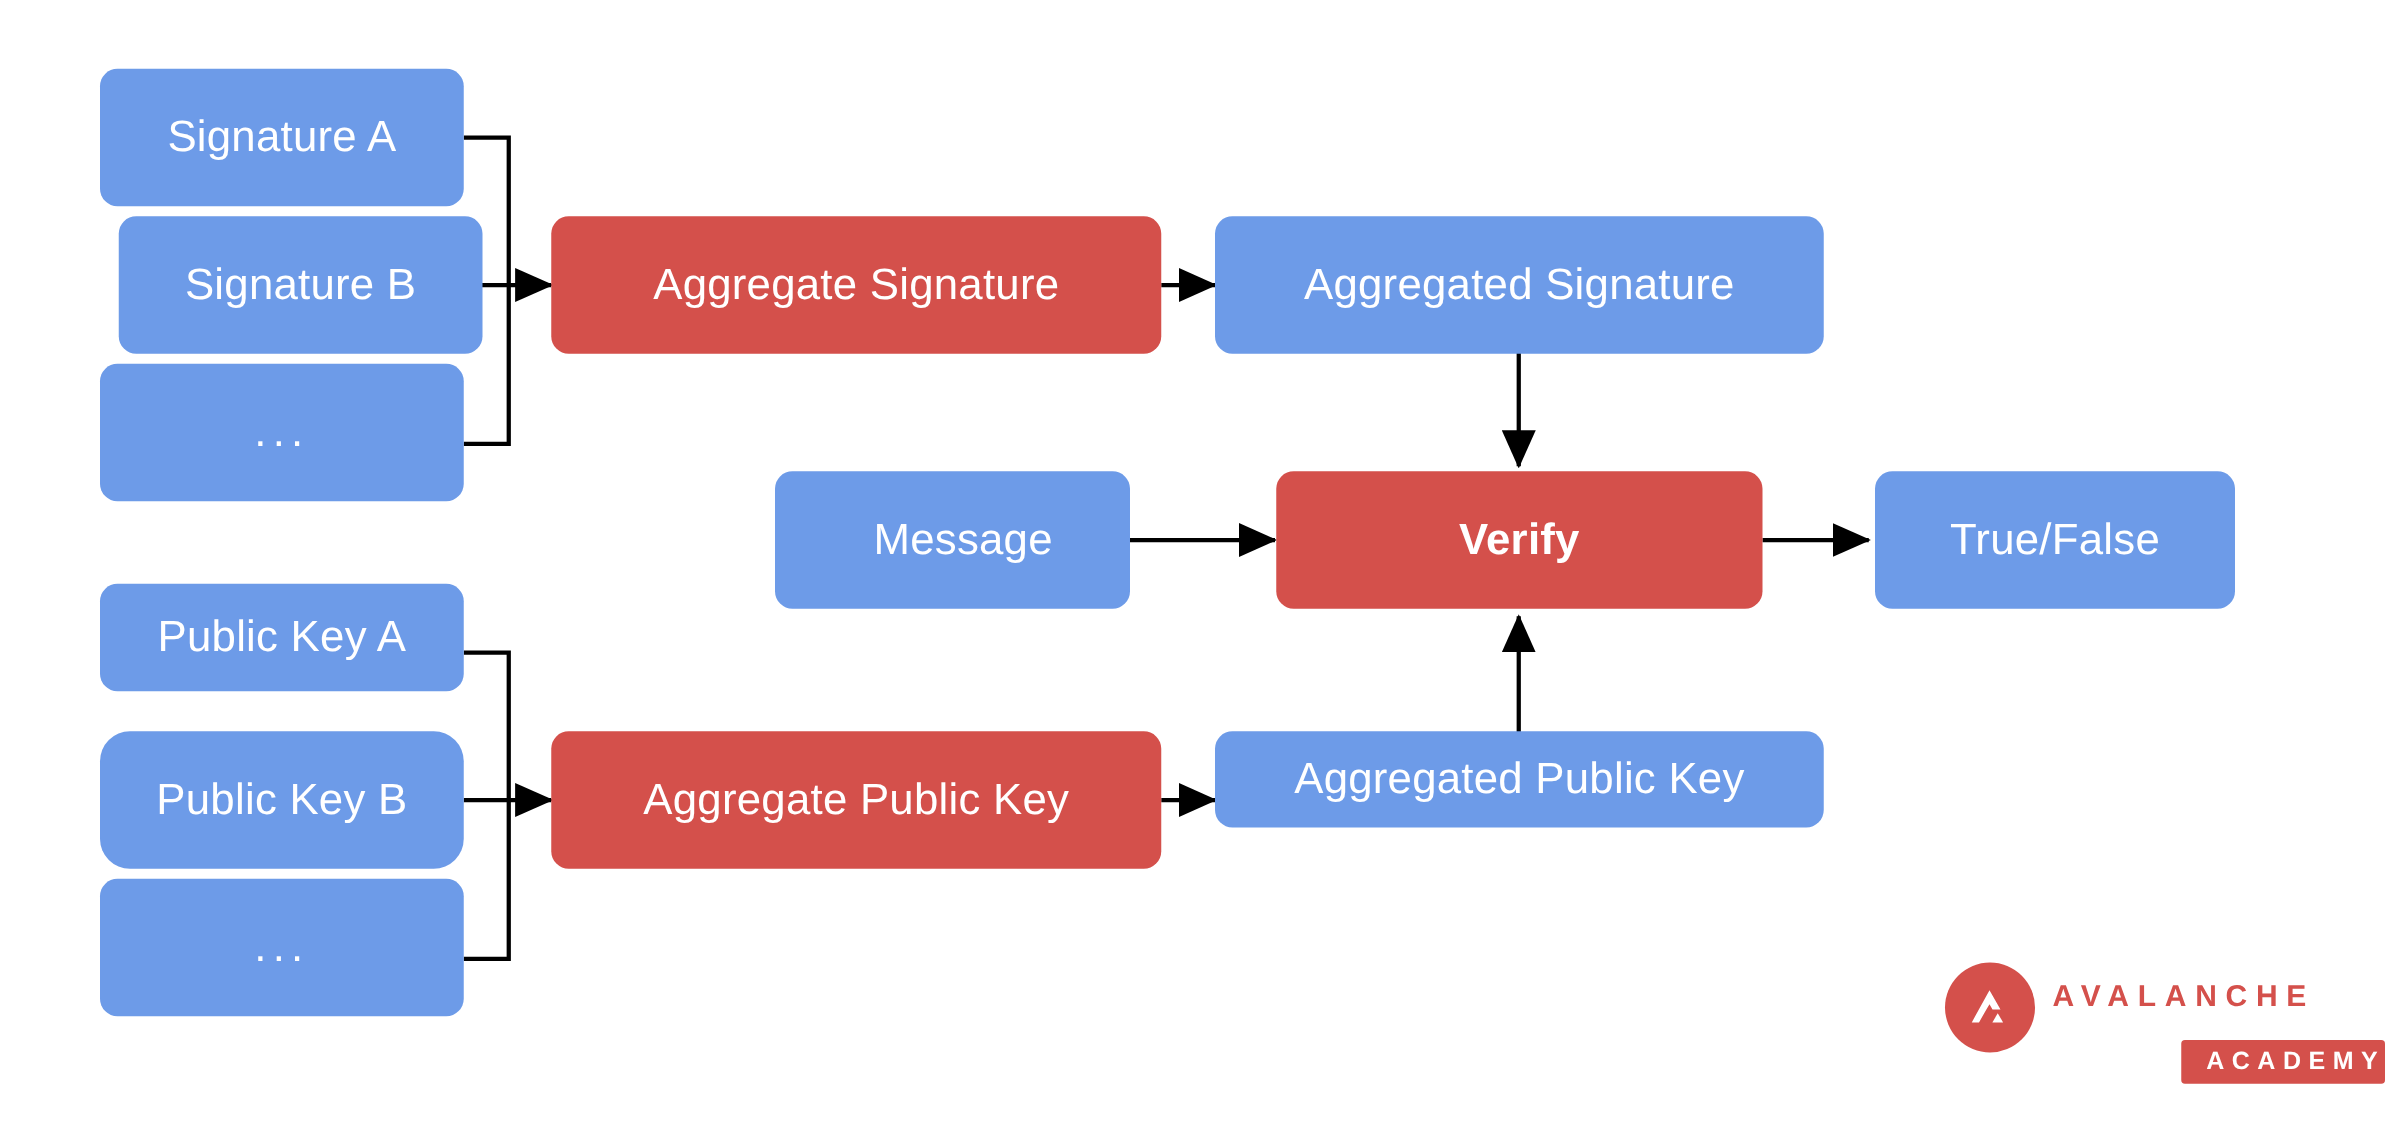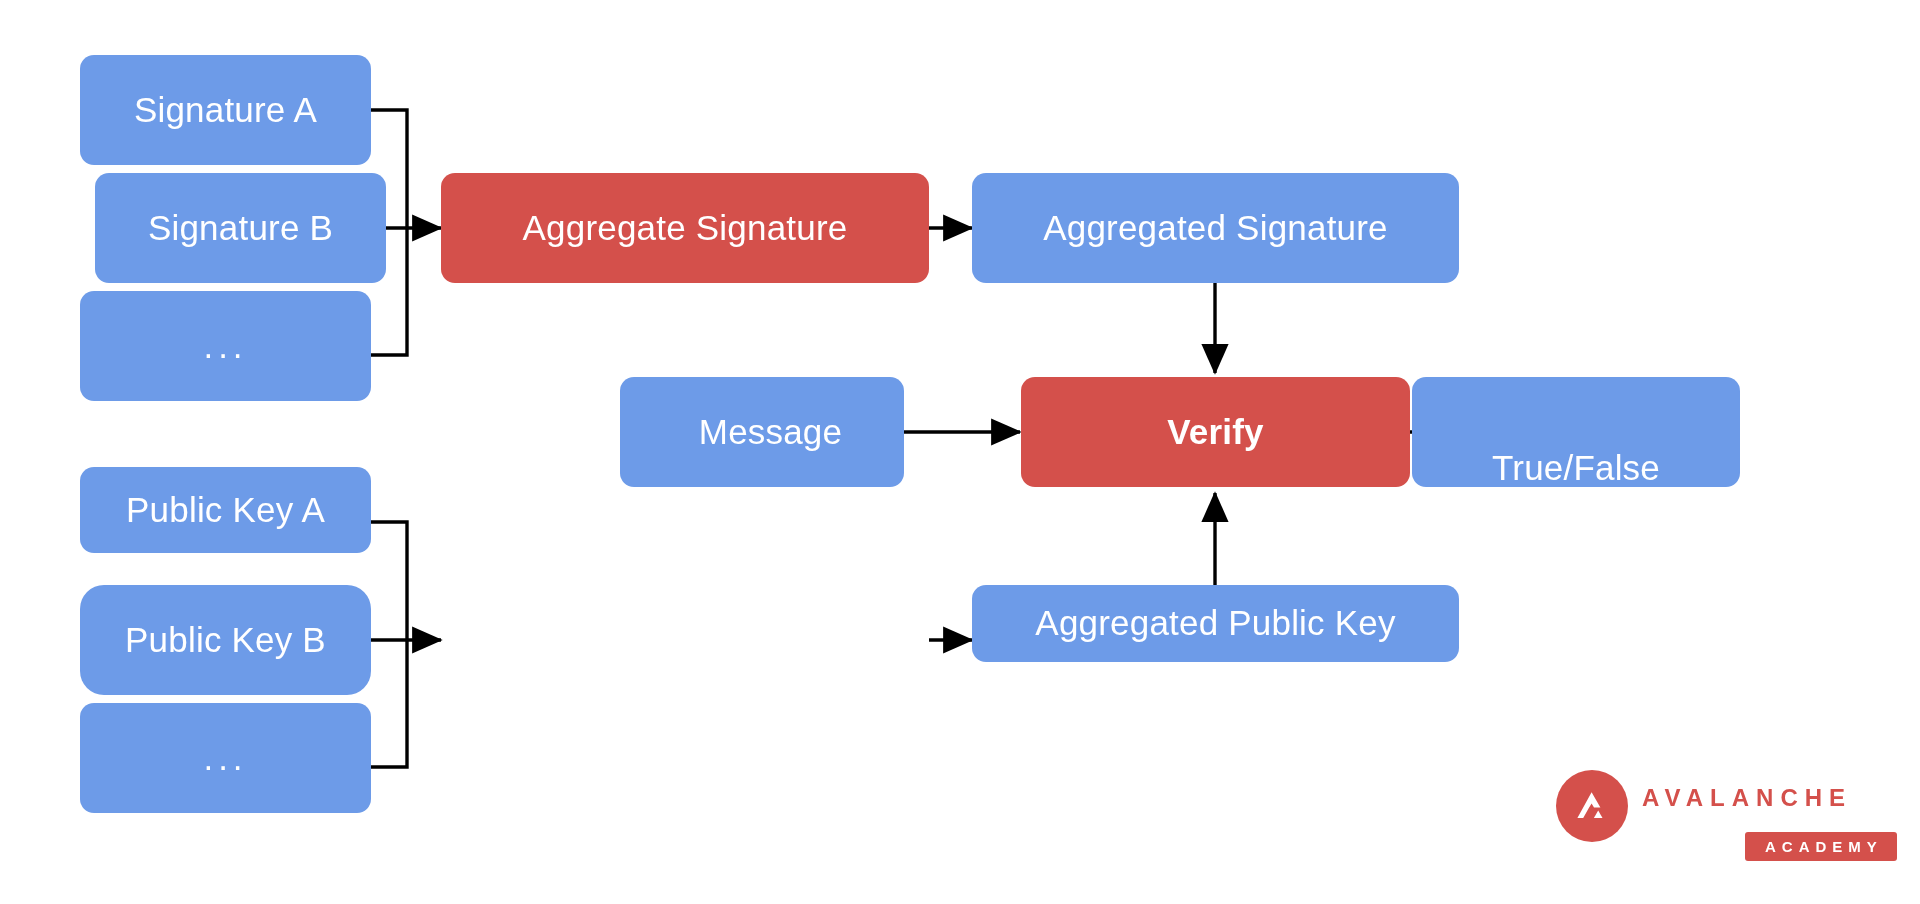--- a/index.html
+++ b/index.html
@@ -75,24 +75,24 @@
     font-weight: bold;
     letter-spacing: 7px;
     white-space: nowrap;
   }
   #logo-academy {
     position: absolute;
     left: 189px;
     top: 62px;
     background: #D4504B;
     color: #ffffff;
-    font-size: 15px;
+    font-size: 20px;
     font-weight: bold;
     letter-spacing: 6px;
-    padding: 6px 14px 6px 20px;
+    padding: 6px 0 6px 20px;
     border-radius: 3px;
     white-space: nowrap;
   }
 </style>
 </head>
 <body>
 
 <div id="canvas">
 
   <svg id="wires" viewBox="0 0 1920 904" width="1920" height="904" xmlns="http://www.w3.org/2000/svg">
@@ -148,36 +148,39 @@
   </div>
 
   <div class="node blue" style="left:620px; top:377px; width:284px; height:110px;padding-left:17px;">
     <span>Message</span>
   </div>
 
   <div class="node red bold" style="left:1021px; top:377px; width:389px; height:110px;">
     <span>Verify</span>
   </div>
 
-  <div class="node blue" style="left:1412px; top:377px; width:328px; height:110px;align-items:flex-end;">
+  <div class="node blue" style="left:1500px; top:377px; width:288px; height:110px;">
     <span>True/False</span>
   </div>
 
   <div class="node blue" style="left:80px; top:467px; width:291px; height:86px;">
     <span>Public Key A</span>
   </div>
 
   <div class="node blue" style="left:80px; top:585px; width:291px; height:110px;border-radius:24px;">
     <span>Public Key B</span>
   </div>
 
   <div class="node blue ellipsis" style="left:80px; top:703px; width:291px; height:110px;">
     <span>...</span>
   </div>
 
+  <div class="node red" style="left:441px; top:585px; width:488px; height:110px;">
+    <span>Aggregate Public Key</span>
+  </div>
 
   <div class="node blue" style="left:972px; top:585px; width:487px; height:77px;">
     <span>Aggregated Public Key</span>
   </div>
 
   <div id="logo">
     <div id="logo-mark">
       <svg width="44" height="44" viewBox="0 0 44 44" xmlns="http://www.w3.org/2000/svg">
         <path d="M21.6 8.2 L30.4 23.6 L24.0 23.6 L21.6 19.4 L19.1 23.6 L13.2 33.9 L7.4 33.9 Z" fill="#ffffff"></path>
         <path d="M28.2 26.6 L32.5 33.9 L23.9 33.9 Z" fill="#ffffff"></path>

